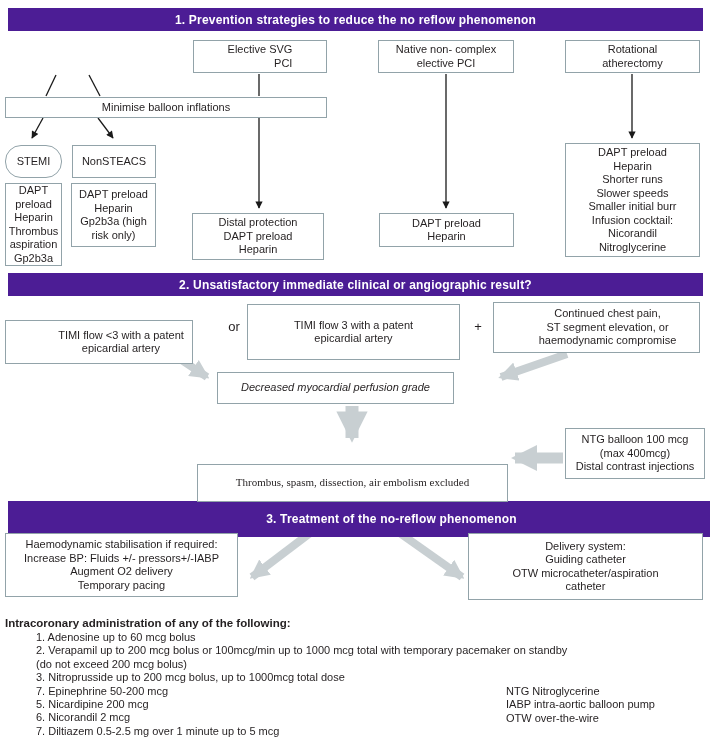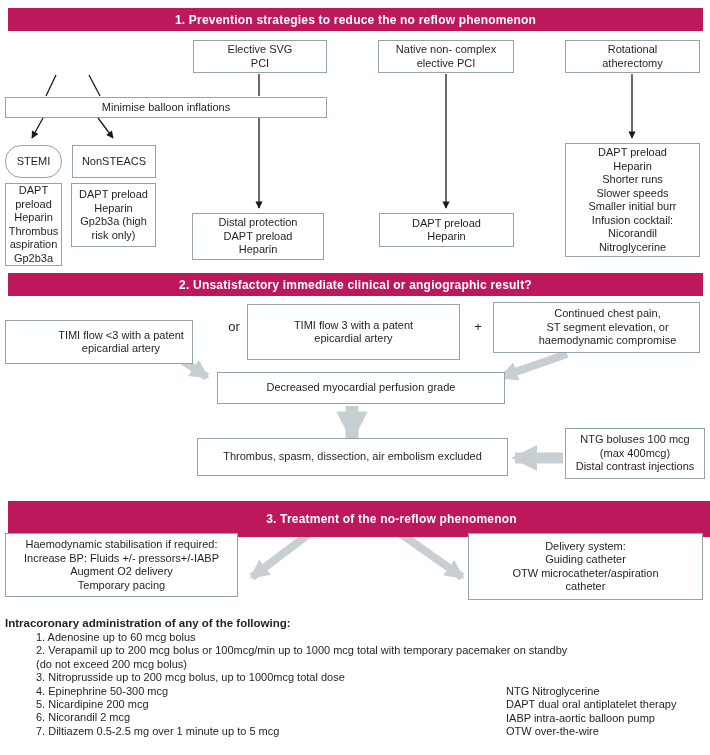--- a/index.html
+++ b/index.html
@@ -3,21 +3,21 @@
 <meta charset="utf-8">
 <style>
   html,body{margin:0;padding:0;background:#fff;}
   #canvas{
     position:relative;width:710px;height:755px;background:#fff;
     font-family:"Liberation Sans","DejaVu Sans",sans-serif;
     color:#231f20;overflow:hidden;
   }
   .bar{
     position:absolute;left:8px;width:695px;height:23px;
-    background:#be185d;color:#ffffff;font-weight:bold;font-size:12px;
+    background:#4c1d95;color:#ffffff;font-weight:bold;font-size:12px;
     display:flex;align-items:center;justify-content:center;letter-spacing:.2px;
   }
   .box{
     position:absolute;background:#fff;border:1px solid #92a3a9;
     display:flex;align-items:center;justify-content:center;text-align:center;
     font-size:11px;line-height:13.5px;white-space:pre-line;padding:1px 2px;
     box-sizing:border-box;
   }
   .joiner{
     position:absolute;font-size:13px;display:flex;align-items:center;
@@ -59,21 +59,21 @@
     <line x1="563" y1="458" x2="515" y2="458" stroke="#c8cfd2" stroke-width="11" marker-end="url(#thick-head)"></line>
 
     <line x1="322" y1="524" x2="252" y2="577" stroke="#c8cfd2" stroke-width="8" marker-end="url(#thick-head)"></line>
     <line x1="387" y1="524" x2="462" y2="577" stroke="#c8cfd2" stroke-width="8" marker-end="url(#thick-head)"></line>
   </svg>
 
   <div class="bar" style="top:8px;">1. Prevention strategies to reduce the no reflow phenomenon</div>
   <div class="bar" style="top:273px;">2. Unsatisfactory immediate clinical or angiographic result?</div>
   <div class="bar" style="top:501px;height:36px;padding-left:36px;">3. Treatment of the no-reflow phenomenon</div>
 
-  <div class="box" style="left:193px;top:40px;width:134px;height:33px;">Elective SVG
+  <div class="box" style="left:193px;top:40px;width:134px;height:33px;text-align:right;">Elective SVG
 PCI</div>
   <div class="box" style="left:378px;top:40px;width:136px;height:33px;">Native non- complex
 elective PCI</div>
   <div class="box" style="left:565px;top:40px;width:135px;height:33px;">Rotational
 atherectomy</div>
   <div class="box" style="left:5px;top:97px;width:322px;height:21px;">Minimise balloon inflations</div>
   <div class="box" style="left:5px;top:145px;width:57px;height:33px;border-radius:16px;">STEMI</div>
   <div class="box" style="left:72px;top:145px;width:84px;height:33px;">NonSTEACS</div>
   <div class="box" style="left:5px;top:183px;width:57px;height:83px;">DAPT
 preload
@@ -101,46 +101,45 @@
 
   <div class="box" style="left:5px;top:320px;width:188px;height:44px;padding-left:46px;">TIMI flow &lt;3 with a patent
 epicardial artery</div>
   <div class="joiner" style="left:223px;top:304px;width:22px;height:44px;">or</div>
   <div class="box" style="left:247px;top:304px;width:213px;height:56px;">TIMI flow 3 with a patent
 epicardial artery</div>
   <div class="joiner" style="left:467px;top:304px;width:22px;height:44px;">+</div>
   <div class="box" style="left:493px;top:302px;width:207px;height:51px;padding-left:24px;">Continued chest pain,
 ST segment elevation, or
 haemodynamic compromise</div>
-  <div class="box" style="left:217px;top:372px;width:288px;height:32px;">Decreased myocardial perfusion grade</div>
-  <div class="box" style="left:197px;top:438px;width:311px;height:38px;">Thrombus, spasm, dissection, air embolism excluded</div>
-  <div class="box" style="left:565px;top:428px;width:140px;height:51px;">NTG boluses 100 mcg
+  <div class="box" style="left:217px;top:372px;width:237px;height:32px;font-style:italic;">Decreased myocardial perfusion grade</div>
+  <div class="box" style="left:197px;top:464px;width:311px;height:38px;font-family:Liberation Serif, serif;">Thrombus, spasm, dissection, air embolism excluded</div>
+  <div class="box" style="left:565px;top:428px;width:140px;height:51px;">NTG balloon 100 mcg
 (max 400mcg)
 Distal contrast injections</div>
 
   <div class="box" style="left:5px;top:533px;width:233px;height:64px;">Haemodynamic stabilisation if required:
 Increase BP: Fluids +/- pressors+/-IABP
 Augment O2 delivery
 Temporary pacing</div>
   <div class="box" style="left:468px;top:533px;width:235px;height:67px;">Delivery system:
 Guiding catheter
 OTW microcatheter/aspiration
 catheter</div>
 
   <div class="footer-heading">Intracoronary administration of any of the following:</div>
   <div class="footer-list">
     <div class="item">1. Adenosine up to 60 mcg bolus</div>
     <div class="item">2. Verapamil up to 200 mcg bolus or 100mcg/min up to 1000 mcg total with temporary pacemaker on standby
 (do not exceed 200 mcg bolus)</div>
     <div class="item">3. Nitroprusside up to 200 mcg bolus, up to 1000mcg total dose</div>
-    <div class="item">4. Epinephrine 50-300 mcg</div>
+    <div class="item">7. Epinephrine 50-200 mcg</div>
     <div class="item">5. Nicardipine 200 mcg</div>
     <div class="item">6. Nicorandil 2 mcg</div>
     <div class="item">7. Diltiazem 0.5-2.5 mg over 1 minute up to 5 mcg</div>
   </div>
   <div class="footer-abbrs">
     <div>NTG Nitroglycerine</div>
-    <div>DAPT dual oral antiplatelet therapy</div>
     <div>IABP intra-aortic balloon pump</div>
     <div>OTW over-the-wire</div>
   </div>
 
 </div>
 
 </body></html>

